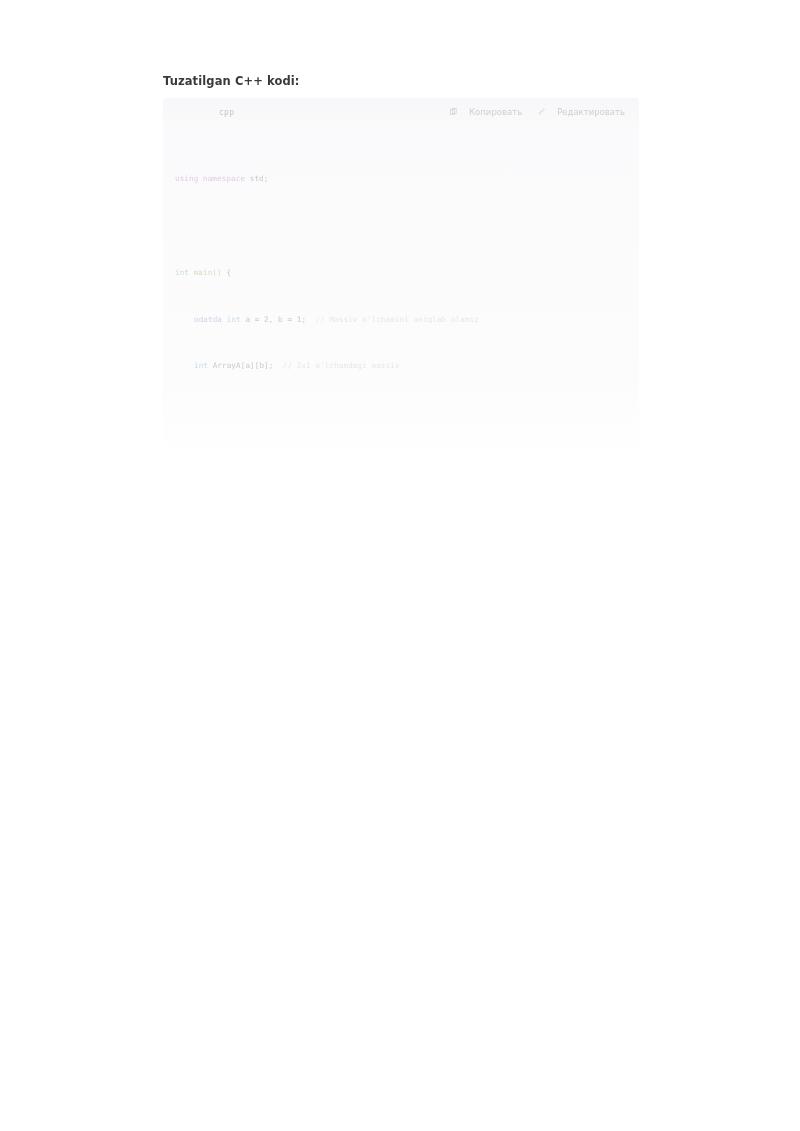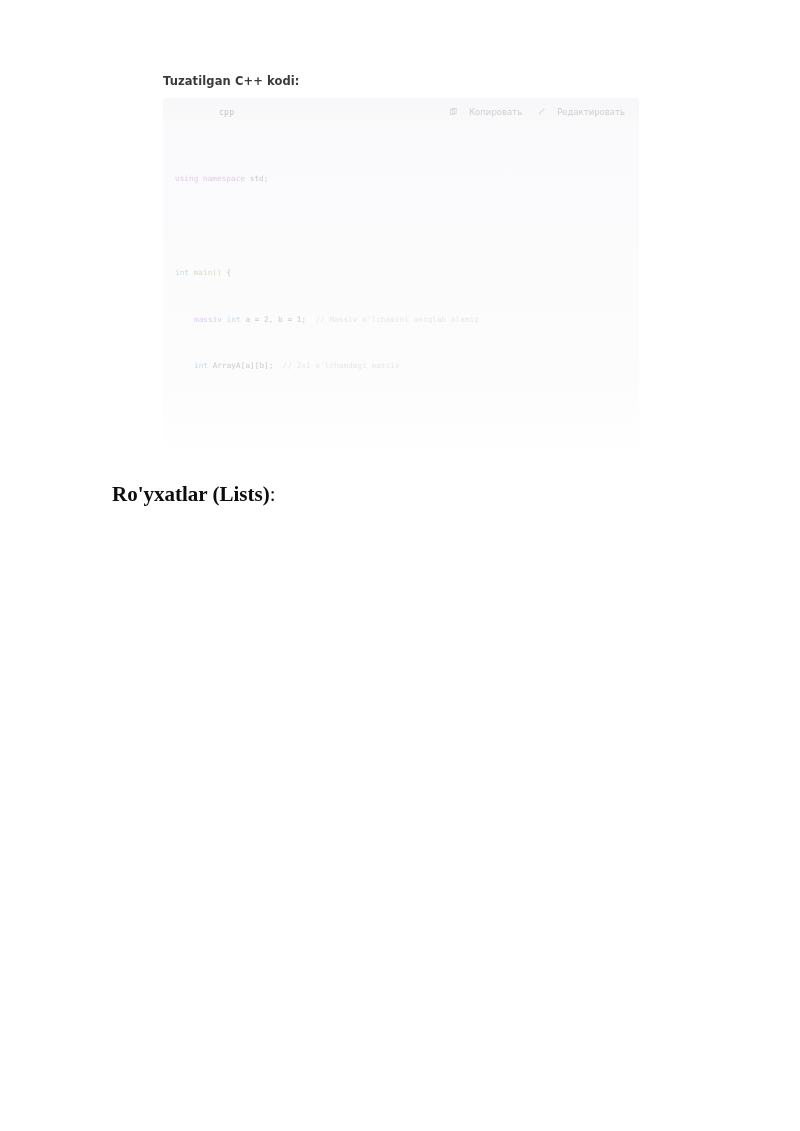--- a/index.html
+++ b/index.html
@@ -159,40 +159,39 @@
             </svg>
         </span>
         <span>Редактировать</span>
       </span>
     </div>
 
     <div class="code-body">
       <span class="ln"><span class="k">using</span><span class="pl"> </span><span class="k">namespace</span><span class="pl"> </span><span class="pl">std;</span></span>
       <span class="ln"> </span>
       <span class="ln"><span class="ty">int</span><span class="pl"> </span><span class="fn">main()</span><span class="pl"> </span><span class="pl">{</span></span>
-      <span class="ln ind1"><span class="k">massiv</span><span class="pl"> </span><span class="ty">int</span><span class="pl"> </span><span class="pl">a = 2, b = 1;</span><span class="pl">  </span><span class="cm">// Massiv o'lchamini aniqlab olamiz</span></span>
+      <span class="ln ind1"><span class="k">odatda</span><span class="pl"> </span><span class="ty">int</span><span class="pl"> </span><span class="pl">a = 2, b = 1;</span><span class="pl">  </span><span class="cm">// Massiv o'lchamini aniqlab olamiz</span></span>
       <span class="ln ind1"><span class="ty">int</span><span class="pl"> </span><span class="pl">ArrayA[a][b];</span><span class="pl">  </span><span class="cm">// 2x1 o'lchamdagi massiv</span></span>
       <span class="ln"> </span>
       
       
       
       
       
       
       
       
       
       
       
       
     </div>
   </div>
 
   <div class="body-text">
 
-    <p class="sub-head"><span class="lead">Ro'yxatlar (Lists)</span><span>:</span></p>
 
 
 
 
   </div>
 
 </div>
 
 </body></html>

